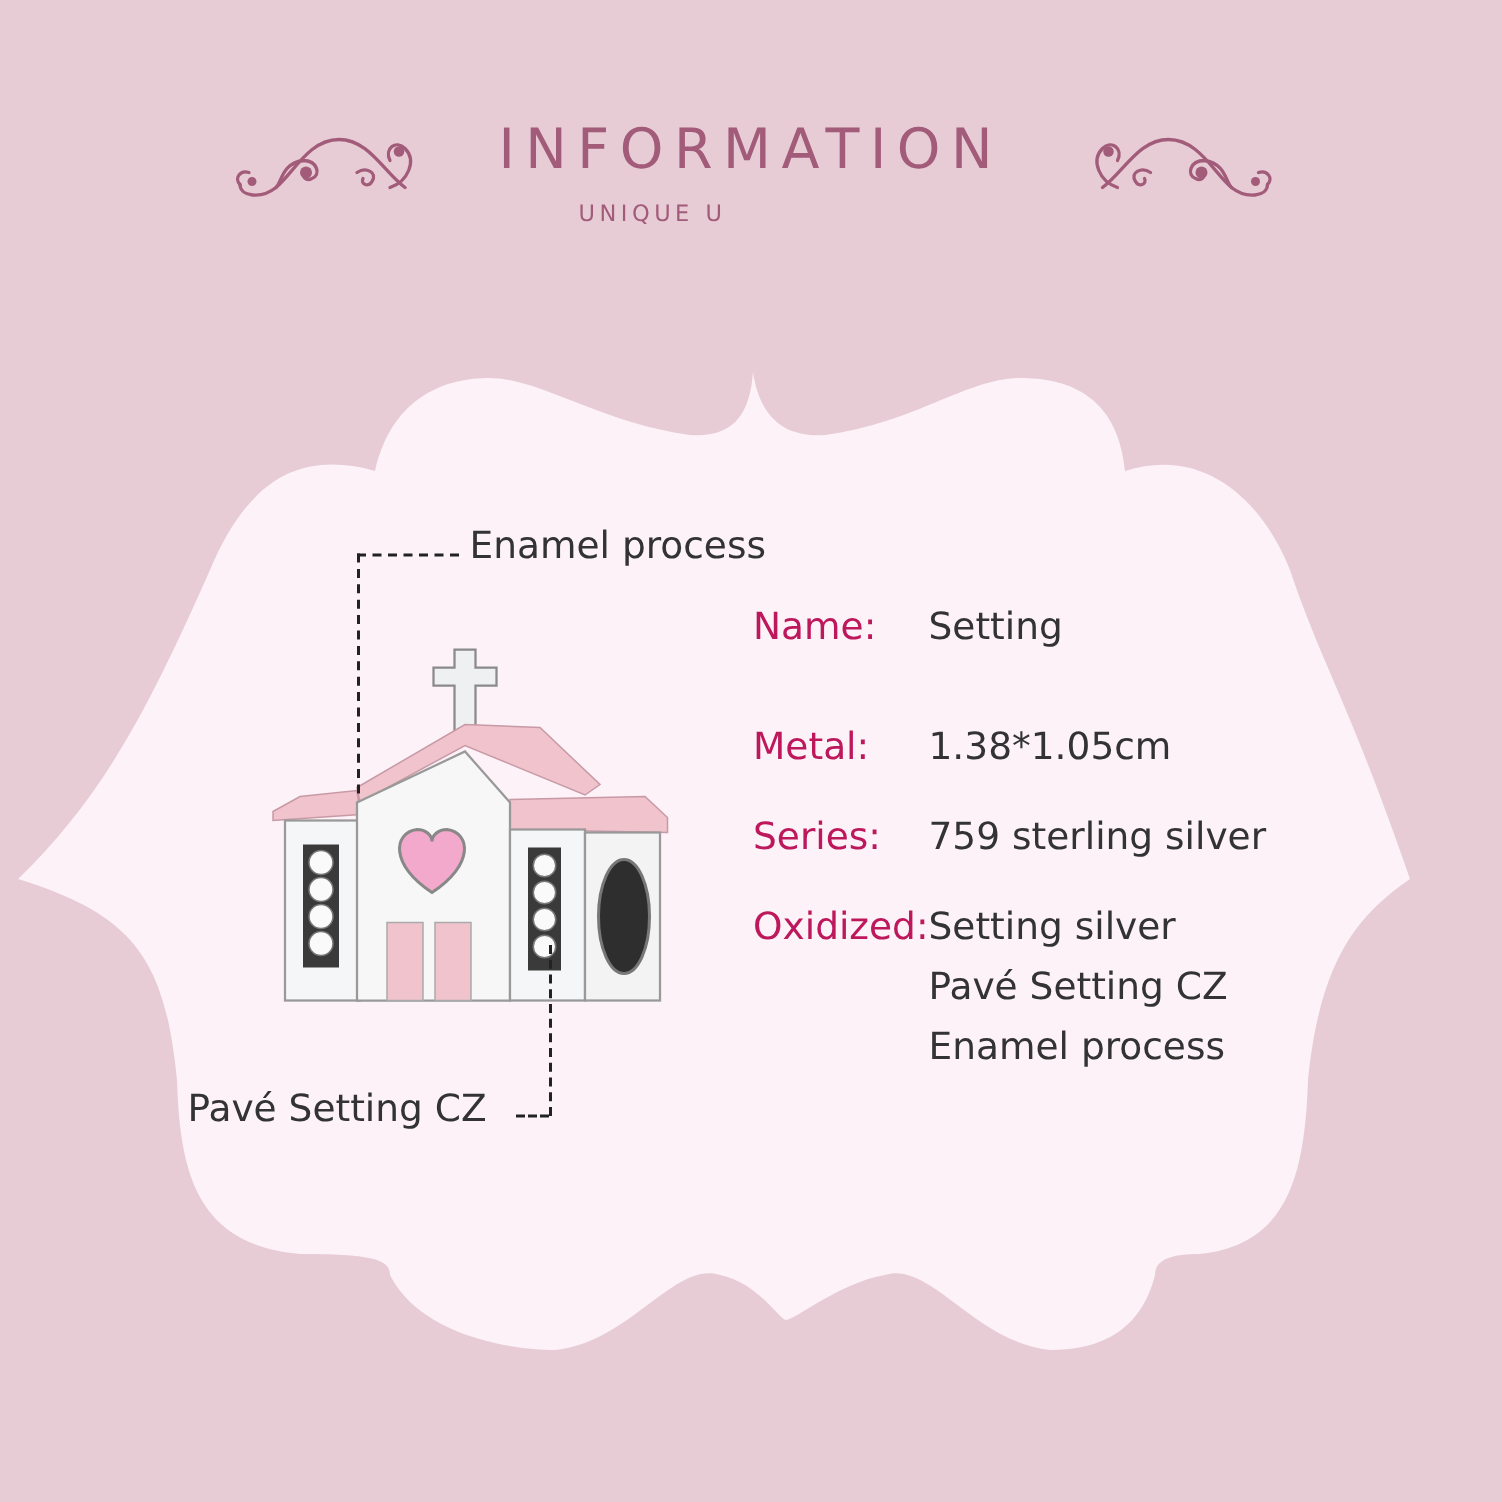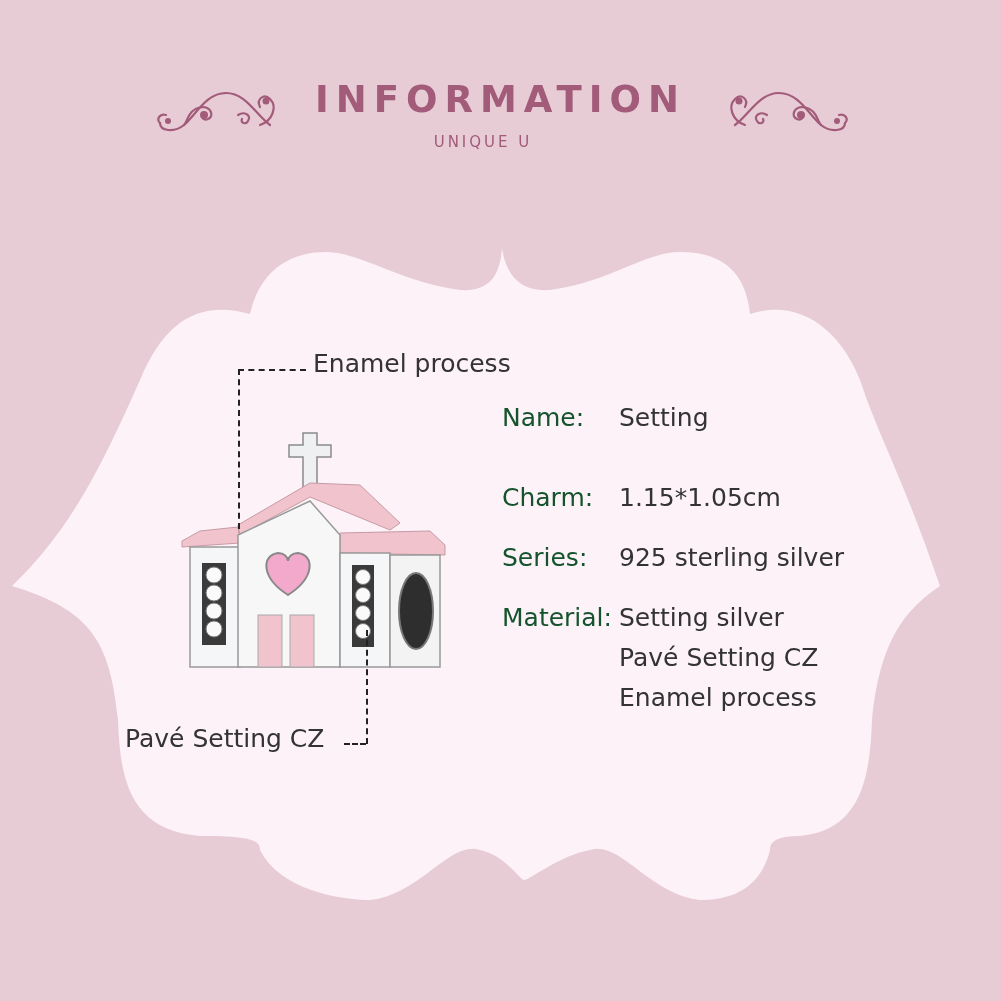--- a/index.html
+++ b/index.html
@@ -4,40 +4,40 @@
 <style>
   html, body { margin: 0; padding: 0; }
   body {
     width: 1001px; height: 1001px; overflow: hidden; position: relative;
     background: #e7ccd6;
     font-family: "DejaVu Sans", "Liberation Sans", sans-serif;
   }
   .header { position: absolute; left: 0; top: 0; width: 1001px; height: 200px; }
   .title {
     position: absolute; top: 78px; left: 0; width: 1001px; text-align: center;
-    font-size: 37px; letter-spacing: 7px; color: #a25b79; font-weight: 700;
+    font-size: 37px; letter-spacing: 7px; color: #a25b79; font-weight: 400;
   }
   .subtitle {
     position: absolute; top: 133px; left: 0; width: 870px; text-align: center;
-    font-size: 15px; letter-spacing: 3px; color: #a25b79; margin-left: 48px;
+    font-size: 15px; letter-spacing: 3px; color: #a25b79;
   }
   .flourish { position: absolute; top: 85px; width: 135px; height: 60px; }
   .flourish.left { left: 148px; }
   .flourish.right { left: 722px; transform: scaleX(-1); }
 
   .frame { position: absolute; left: 0; top: 0; width: 1001px; height: 1001px; }
 
   .callout-line { position: absolute; border-color: #222; border-style: dashed; border-width: 0; }
   .callout-text {
     position: absolute; font-size: 25px; color: #333; white-space: nowrap;
   }
 
   .spec { position: absolute; left: 502px; top: 398px; }
   .spec-row { display: flex; font-size: 25px; color: #333; }
-  .spec-label { width: 117px; color: #14532d; white-space: nowrap; }
+  .spec-label { width: 117px; color: #be185d; white-space: nowrap; }
   .spec-values { display: flex; flex-direction: column; }
   .spec-value { height: 40px; line-height: 40px; white-space: nowrap; }
   .spec-label { height: 40px; line-height: 40px; }
   .spec-gap { height: 20px; }
 
   .product { position: absolute; left: 160px; top: 405px; width: 300px; height: 290px; }
 </style>
 </head>
 <body>
 
@@ -146,34 +146,34 @@
 <div class="spec">
   <div class="spec-row">
     <div class="spec-label">Name:</div>
     <div class="spec-values">
         <div class="spec-value">Setting</div>
       </div>
   </div>
   <div class="spec-gap"></div>
   <div class="spec-gap"></div>
   <div class="spec-row">
-    <div class="spec-label">Charm:</div>
+    <div class="spec-label">Metal:</div>
     <div class="spec-values">
-        <div class="spec-value">1.15*1.05cm</div>
+        <div class="spec-value">1.38*1.05cm</div>
       </div>
   </div>
   <div class="spec-gap"></div>
   <div class="spec-row">
     <div class="spec-label">Series:</div>
     <div class="spec-values">
-        <div class="spec-value">925 sterling silver</div>
+        <div class="spec-value">759 sterling silver</div>
       </div>
   </div>
   <div class="spec-gap"></div>
   <div class="spec-row">
-    <div class="spec-label">Material:</div>
+    <div class="spec-label">Oxidized:</div>
     <div class="spec-values">
       <div class="spec-value">Setting silver</div>
       <div class="spec-value">Pavé Setting CZ</div>
       <div class="spec-value">Enamel process</div>
     </div>
   </div>
 </div>
 
 </body></html>

